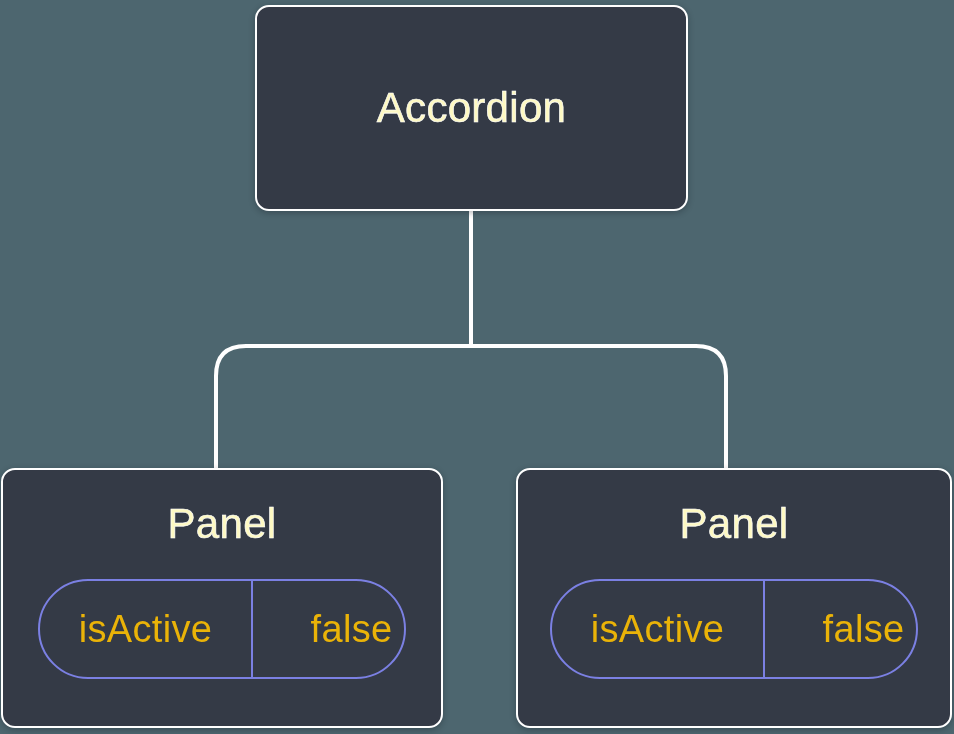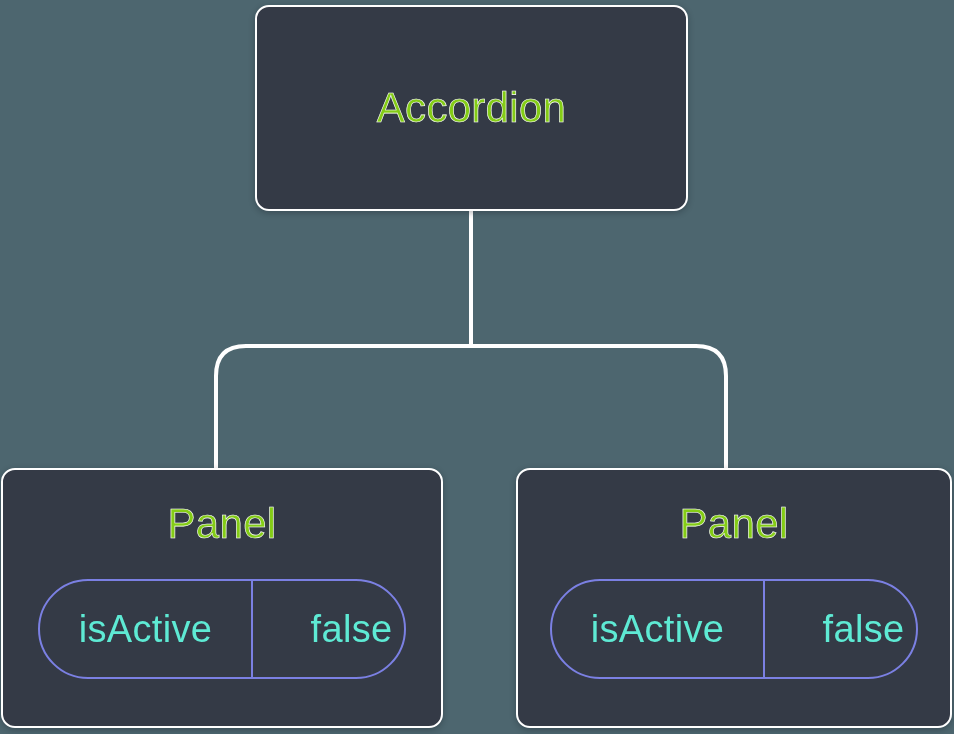--- a/index.html
+++ b/index.html
@@ -32,21 +32,21 @@
     box-sizing: border-box;
     background: #343A46;
     border: 2.5px solid #FFFFFF;
     border-radius: 14px;
     box-shadow: 0 2px 6px rgba(15, 20, 30, 0.30);
     display: flex;
     flex-direction: column;
     align-items: center;
   }
   .node-title {
-    color: #84cc16;
+    color: #fef9c3;
     font-size: 42px;
     font-weight: 500;
     -webkit-text-stroke: 0.6px #FFFFFF;
     letter-spacing: 0.3px;
     white-space: nowrap;
   }
   .node-root {
     left: 255px;
     top: 5px;
     width: 433px;
@@ -71,21 +71,21 @@
   }
   .state-pill {
     box-sizing: border-box;
     margin-top: 29px;
     width: 368px;
     height: 100px;
     border: 2.5px solid #7B80E3;
     border-radius: 52px;
     display: flex;
     align-items: stretch;
-    color: #5eead4;
+    color: #eab308;
     font-size: 38px;
     letter-spacing: 0.3px;
   }
   .state-key {
     flex: 0 0 211px;
     border-right: 2.5px solid #7B80E3;
     display: flex;
     align-items: center;
     justify-content: center;
     white-space: nowrap;

